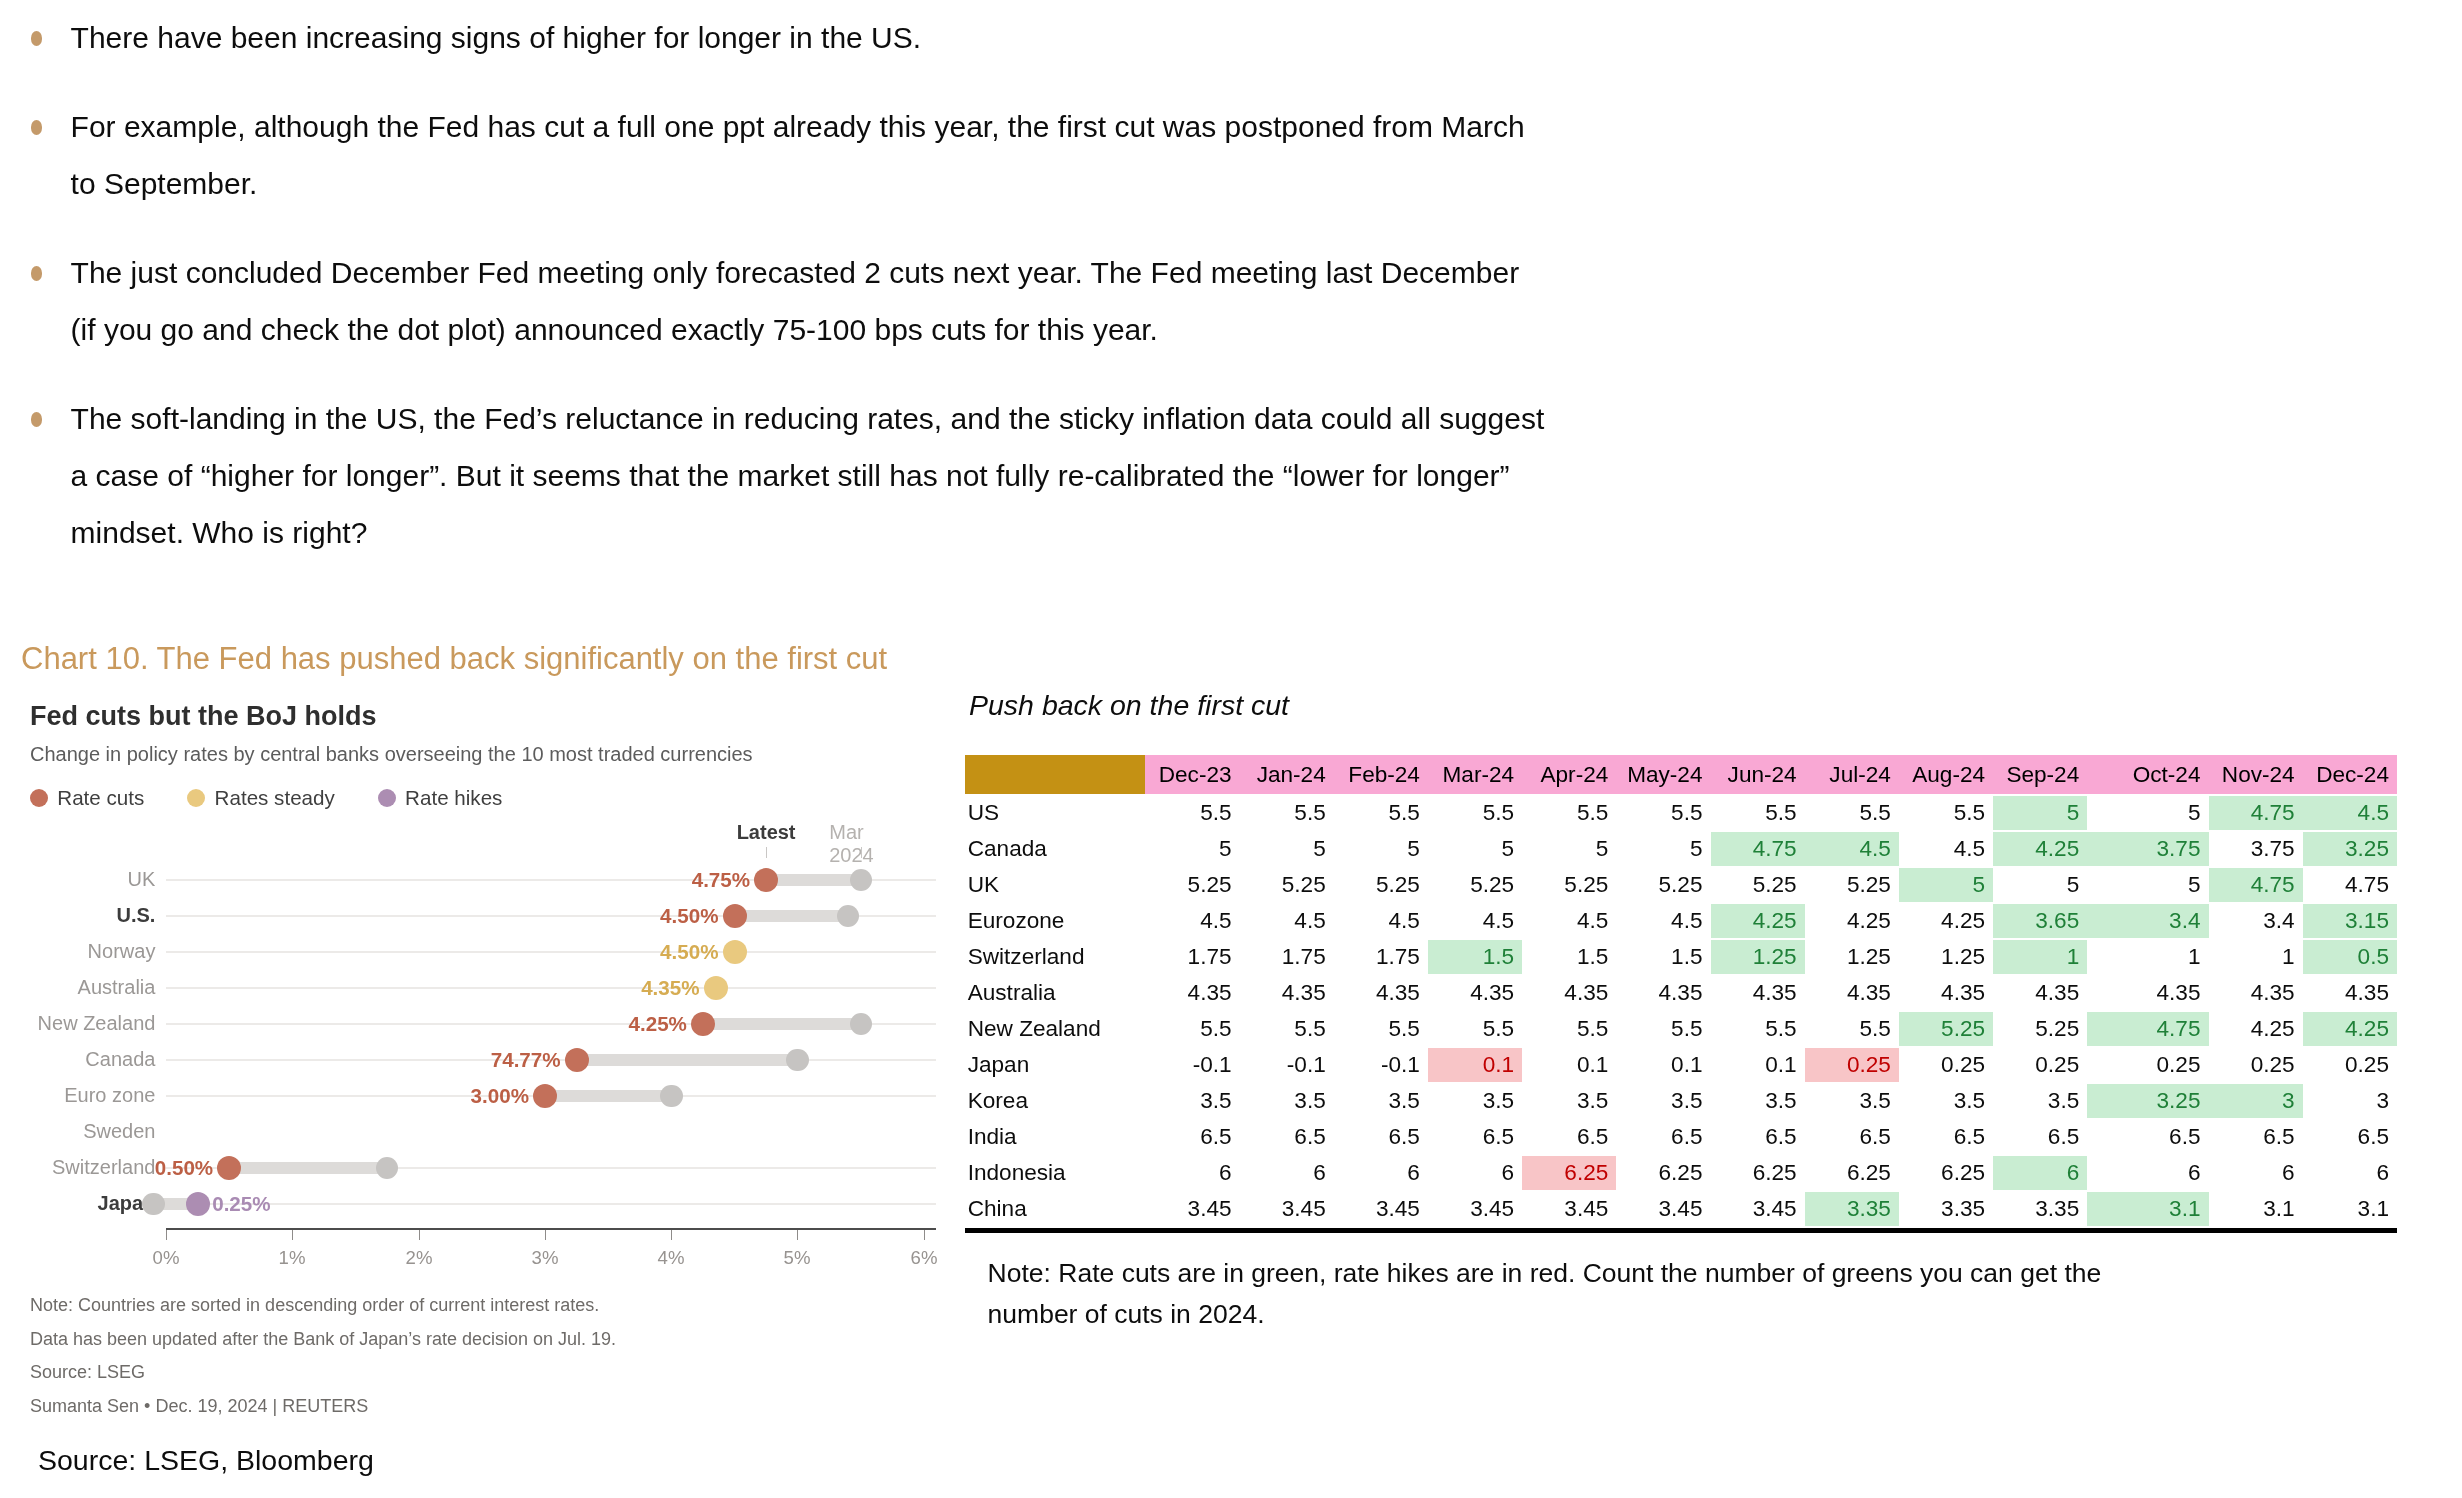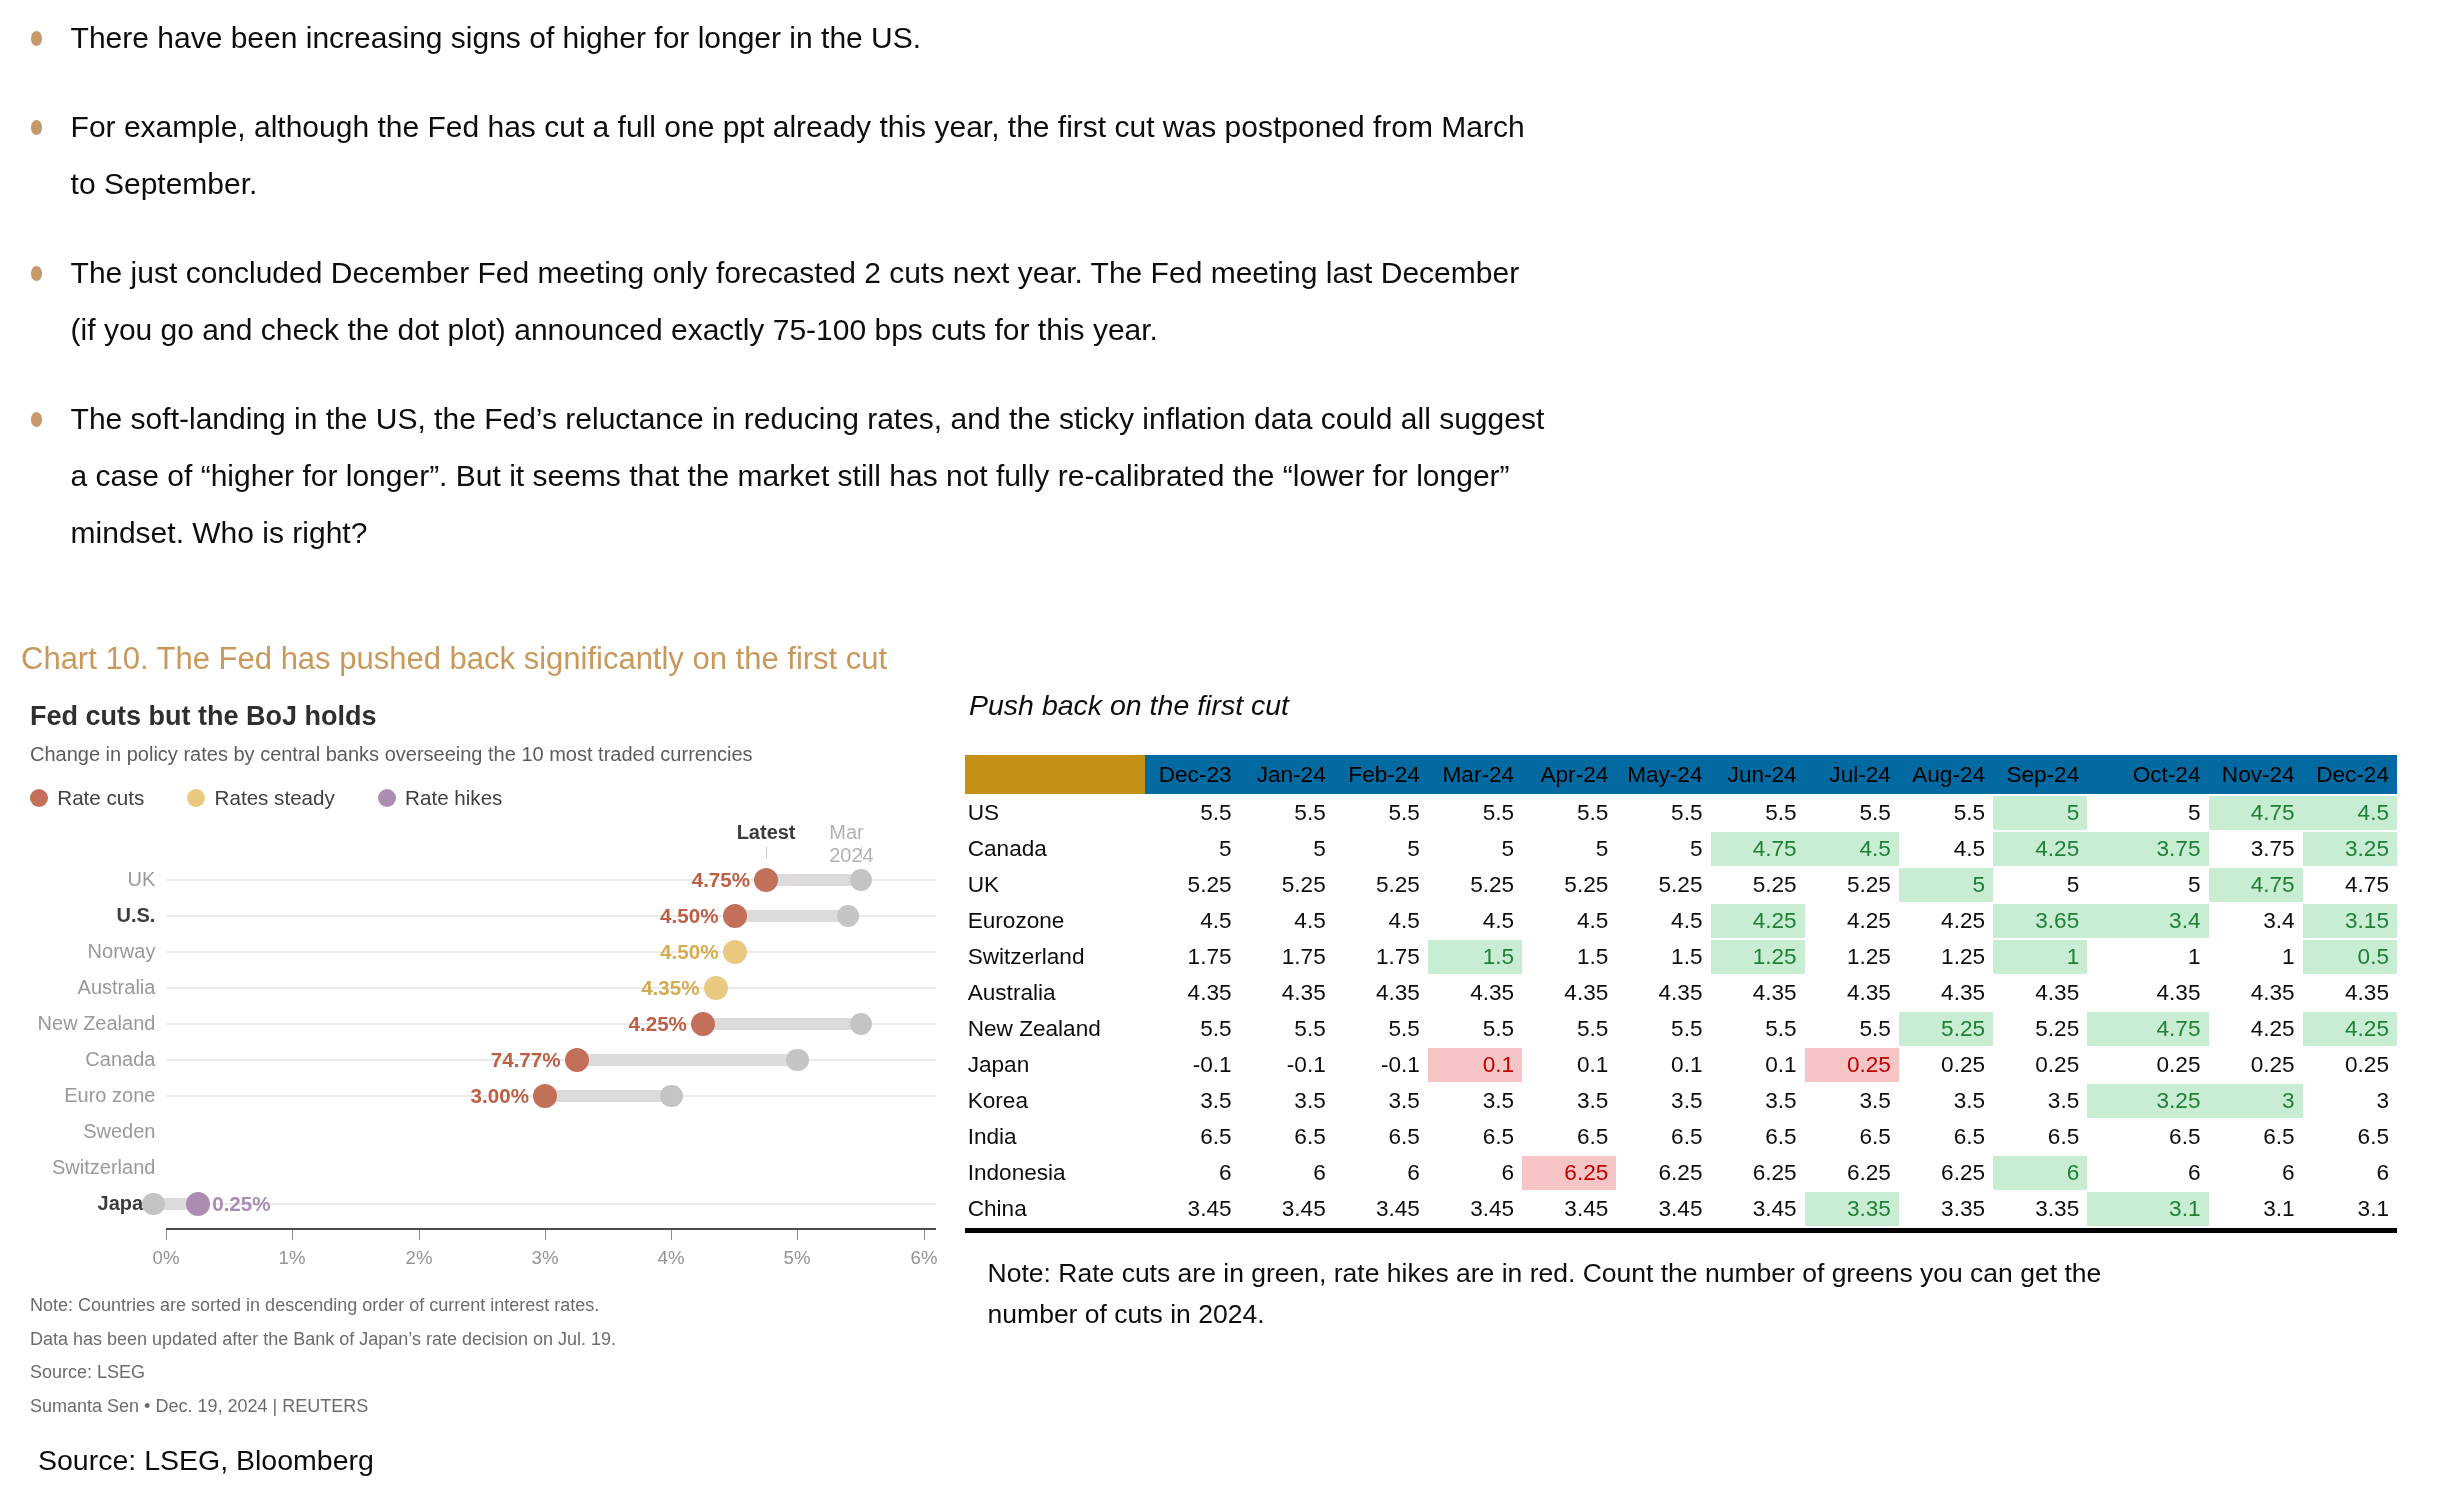--- a/index.html
+++ b/index.html
@@ -65,21 +65,21 @@
   .rc-notes p { font-size:18px; color:#6E6B68; margin-bottom:12.6px; }
 
   
   .push { position:absolute; top:689px; left:965px; width:1501px; }
   .pt-title { font-size:28.5px; font-style:italic; font-weight:400; color:#0d0d0d; margin-left:4px; }
   .pt-table { margin-top:33px; border-spacing:0; table-layout:fixed; width:1432px; border-bottom:5.3px solid #000; }
   .pt-table col.c-country { width:180px; }
   .pt-table col.c-m { width:94px; }
   .pt-table col.c-wide { width:121px; }
   .pt-table thead th {
-    background:#0369a1; color:#000; height:41px; font-size:22.6px; font-weight:400;
+    background:#f9a8d4; color:#000; height:41px; font-size:22.6px; font-weight:400;
     text-align:right; padding-right:8px; border-bottom:2.7px solid #fff;
   }
   .pt-table thead th.corner { background:#C49114; }
   .pt-table tbody th {
     font-size:22.6px; font-weight:400; text-align:left; padding-left:2.7px;
     height:36px; border-bottom:2px solid #fff; color:#0d0d0d;
   }
   .pt-table tbody td {
     font-size:22.6px; text-align:right; padding-right:8px;
     height:36px; border-bottom:2px solid #fff; color:#0d0d0d;
@@ -202,20 +202,27 @@
               <div class="dot dot-prev" style="left: 66.6667%;"></div>
               <div class="dot dot-latest" style="left: 50%; background: rgb(195, 112, 90);"></div>
               <span class="row-value" style="color: rgb(188, 95, 69); right: calc(50% + 16px);">3.00%</span>
             </div>
           </div>
           <div class="chart-row">
             <span class="row-label">Sweden</span>
           </div>
           <div class="chart-row">
             <span class="row-label">Switzerland</span>
+            <div class="row-plot">
+              <div class="row-line"></div>
+              <div class="row-connector" style="left: 8.33333%; width: 20.8333%;"></div>
+              <div class="dot dot-prev" style="left: 29.1667%;"></div>
+              <div class="dot dot-latest" style="left: 8.33333%; background: rgb(195, 112, 90);"></div>
+              <span class="row-value" style="color: rgb(188, 95, 69); right: calc(91.6667% + 16px);">0.50%</span>
+            </div>
           </div>
           <div class="chart-row">
             <span class="row-label bold">Japan</span>
             <div class="row-plot">
               <div class="row-line"></div>
               <div class="row-connector" style="left: -1.66667%; width: 5.83333%;"></div>
               <div class="dot dot-prev" style="left: -1.66667%;"></div>
               <div class="dot dot-latest" style="left: 4.16667%; background: rgb(172, 141, 178);"></div>
               <span class="row-value" style="color: rgb(169, 139, 179); left: calc(4.16667% + 14.6px);">0.25%</span>
             </div>

